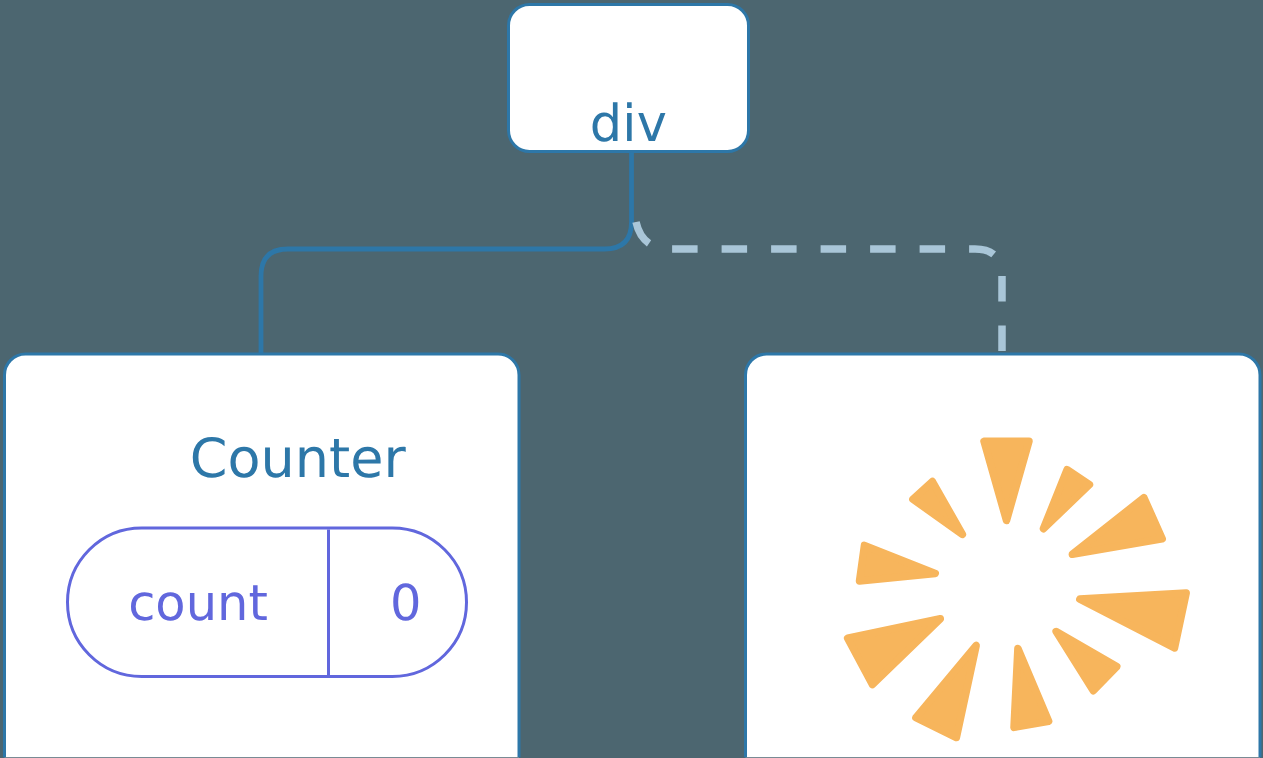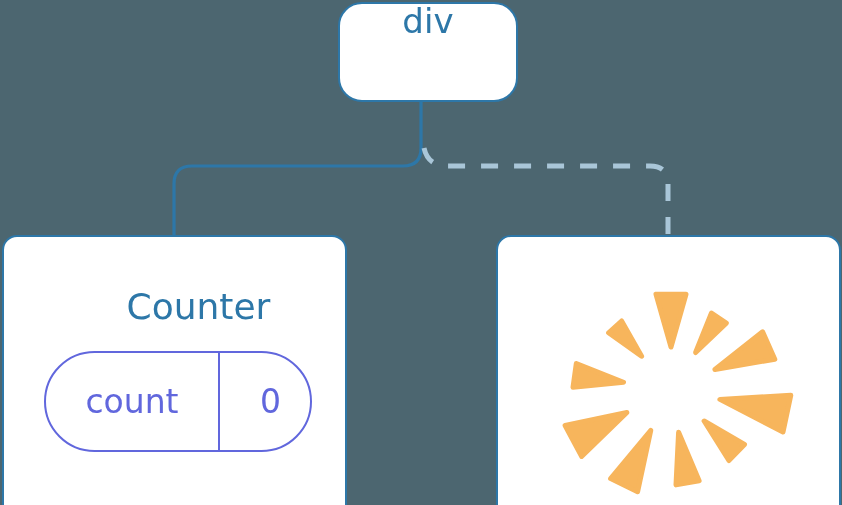--- a/index.html
+++ b/index.html
@@ -31,26 +31,25 @@
   .card {
     position: absolute;
     background: #ffffff;
     border: 2px solid #2d77a8;
     border-radius: 15px;
     box-sizing: border-box;
   }
   .card-div {
     left: 338px;
     top: 2px;
-    width: 180px;
+    width: 162px;
     height: 100px;
     display: flex;
-    align-items: flex-start;
+    align-items: flex-end;
     justify-content: center;
-    border-radius: 24px;
   }
   .card-counter {
     left: 2px;
     top: 235px;
     width: 345px;
     height: 300px;
   }
   .card-sparkle {
     left: 496px;
     top: 235px;

